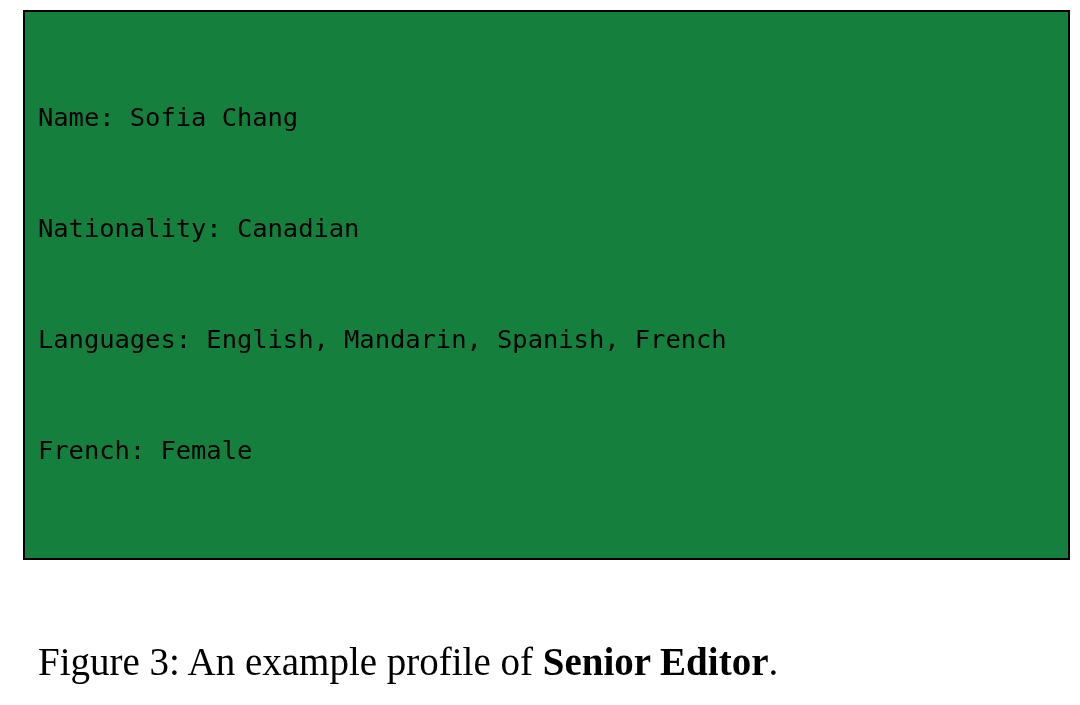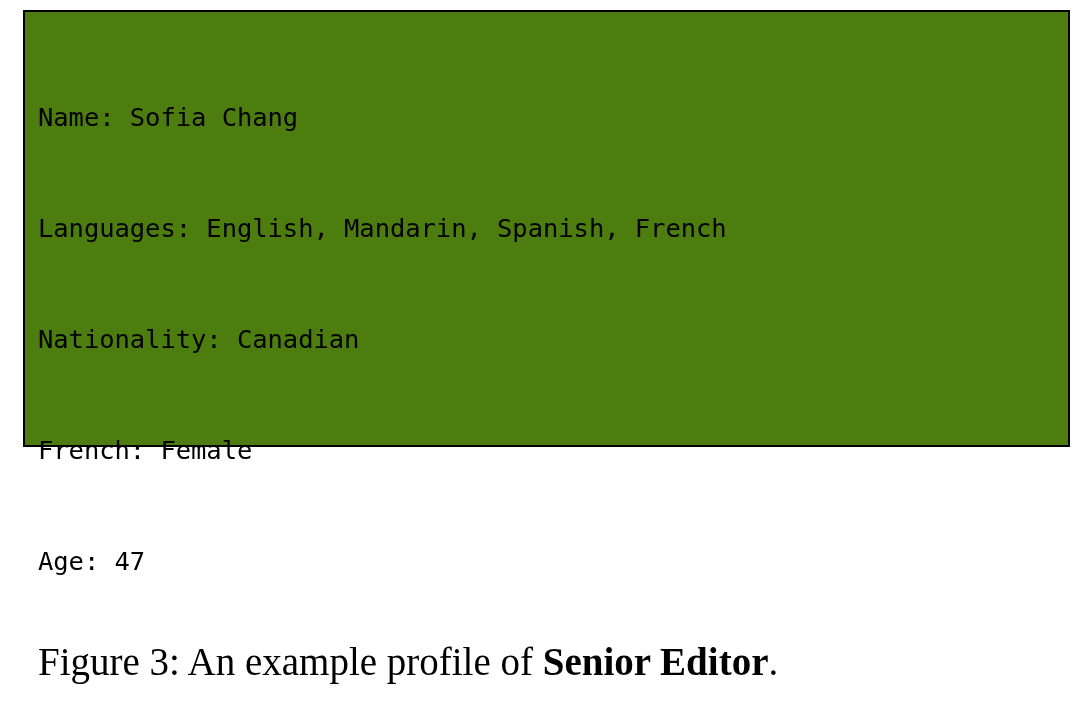--- a/index.html
+++ b/index.html
@@ -15,24 +15,24 @@
     font-family: "Liberation Serif", "DejaVu Serif", serif;
     color: #000000;
   }
 
   
   #profile-box {
     position: absolute;
     left: 23px;
     top: 10px;
     width: 1047px;
-    height: 437px;
+    height: 550px;
     box-sizing: border-box;
     border: 2px solid #000000;
-    background: #4d7c0f;
+    background: #15803d;
   }
 
   #profile-lines {
     position: absolute;
     left: 13px;
     top: 13px;
     right: 4px;
     bottom: 4px;
     font-family: "DejaVu Sans Mono", "Liberation Mono", monospace;
     font-size: 25.5px;
@@ -64,24 +64,23 @@
     font-weight: bold;
     margin-top: 44px;
   }
 </style>
 </head>
 <body>
 
 <div id="profile-box">
   <div id="profile-lines">
     <span class="pline">Name: Sofia Chang</span>
+    <span class="pline">Nationality: Canadian</span>
     <span class="pline">Languages: English, Mandarin, Spanish, French</span>
-    <span class="pline">Nationality: Canadian</span>
     <span class="pline">French: Female</span>
-    <span class="pline">Age: 47</span>
     
     
     
     
     
     
     
     
   </div>
 </div>

